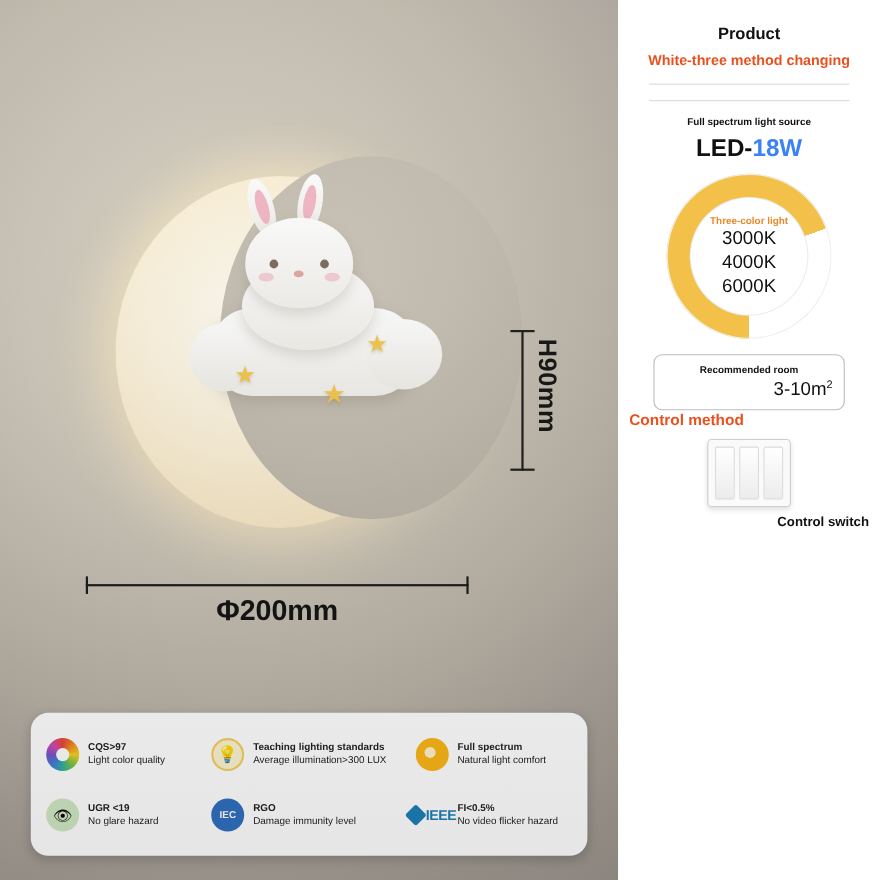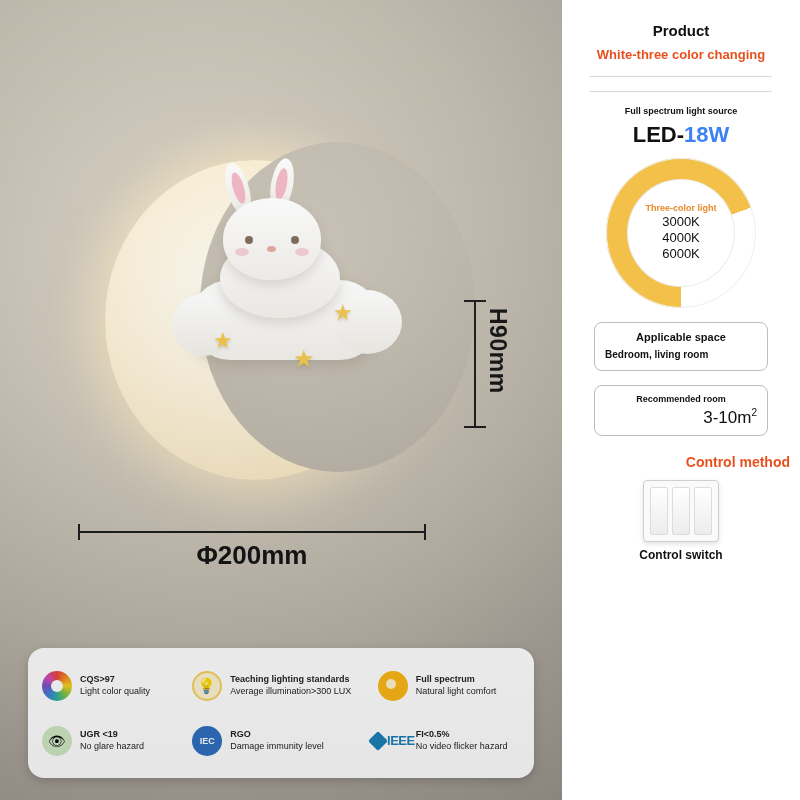--- a/index.html
+++ b/index.html
@@ -161,39 +161,39 @@
     position:absolute; inset:0; border-radius:50%;
     background: conic-gradient(from 180deg, #f3c04a 0deg 250deg, #ffffff 250deg 360deg);
     box-shadow: 0 0 0 1px #efefef inset;
   }
   .donut-hole {
     position:absolute; left:22px; top:22px; width:106px; height:106px; border-radius:50%;
     background:#fff; box-shadow: 0 0 0 1px #ececec;
     display:flex; flex-direction:column; align-items:center; justify-content:center;
   }
   .donut-hole .tc { font-size:9px; font-weight:700; color:#e8892a; line-height:1.15; }
-  .donut-hole .k { font-size:13px; color:#111; line-height:1.25; }
+  .donut-hole .k { font-size:17px; color:#111; line-height:1.25; }
 
   .box {
     border:1px solid #bdbdbd; border-radius:8px; margin:14px 22px 0; padding:8px 10px; text-align:center;
   }
   .box .h { font-size:11px; font-weight:700; color:#111; }
   .box .t { font-size:10px; font-weight:700; color:#111; margin-top:5px; line-height:1.35; text-align:left; }
   .box2 .h { font-size:9px; font-weight:700; }
   .box2 .v { font-size:17px; color:#111; margin-top:3px;text-align:right; }
   .box2 .v sup { font-size:10px; }
 
-  .ctrl-title { font-size:14px; font-weight:700; color:#e8511f; text-align:right; margin-top:18px; }
+  .ctrl-title { font-size:14px; font-weight:700; color:#e8511f; text-align:left; }
   .switch {
     width:76px; height:62px; margin:10px auto 0; background:#fafafa; border:1px solid #cfcfcf; border-radius:4px;
     box-shadow:0 2px 5px rgba(0,0,0,0.12); position:relative; padding:6px;
     display:flex; gap:4px;
   }
   .switch .rk { flex:1; background:linear-gradient(180deg,#ffffff,#ececec); border:1px solid #dcdcdc; border-radius:2px; }
-  .ctrl-label { text-align:center; font-size:12px; font-weight:700; color:#111; margin-top:6px; line-height:1.2; }
+  .ctrl-label { text-align:right; font-size:12px; font-weight:700; color:#111; margin-top:6px; line-height:1.2; }
 </style>
 </head>
 <body>
 
 <div class="page">
 
   <div class="photo">
     <div class="moon-wrap">
       <div class="moon-glow"></div>
       <div class="moon">
@@ -286,21 +286,21 @@
         </div>
       </div>
 
     </div>
   </div>
 
   <div class="specs">
 
     <div class="spec-center">
       <div class="spec-title">Product</div>
-      <div class="spec-sub">White-three color changing</div>
+      <div class="spec-sub">White-three method changing</div>
     </div>
 
     <div class="rule"></div>
 
     <div class="spec-center">
     </div>
 
     <div class="rule"></div>
 
     <div class="spec-center">
@@ -313,24 +313,20 @@
     <div class="donut-wrap">
       <div class="donut"></div>
       <div class="donut-hole">
         <div class="tc">Three-color light</div>
         <div class="k">3000K</div>
         <div class="k">4000K</div>
         <div class="k">6000K</div>
       </div>
     </div>
 
-    <div class="box">
-      <div class="h">Applicable space</div>
-      <div class="t">Bedroom, living room</div>
-    </div>
 
     <div class="box box2">
       <div class="h">Recommended room</div>
       <div class="v">
         <span>3-10</span><span>m</span><sup>2</sup>
       </div>
     </div>
 
     <div class="ctrl-title">Control method</div>
 

